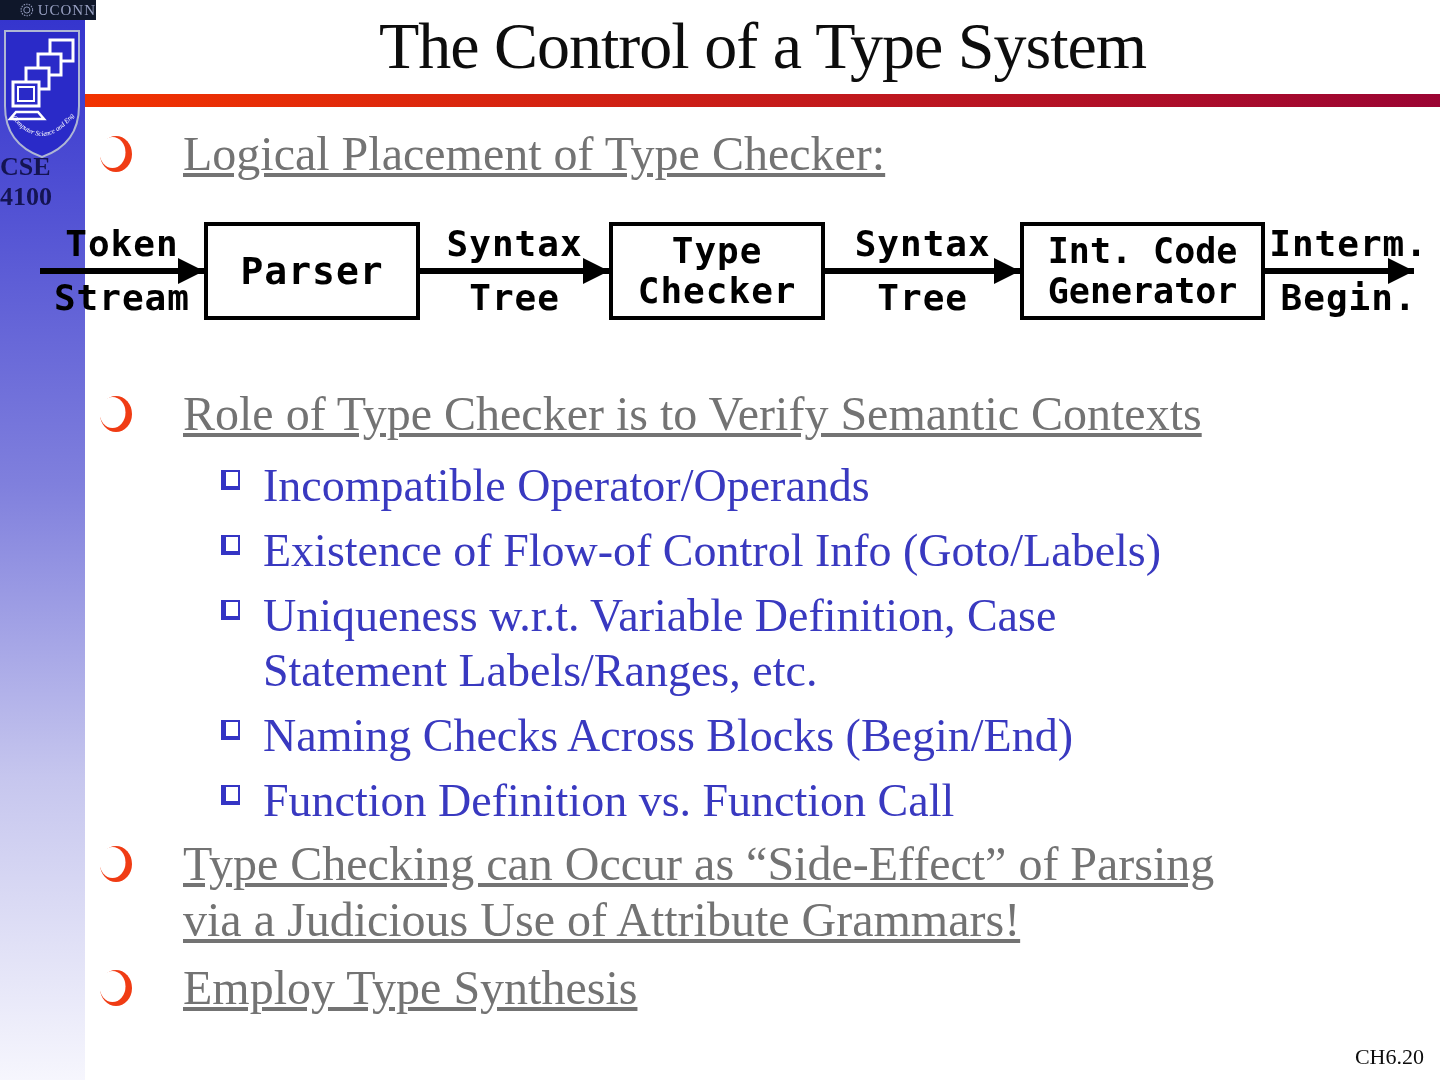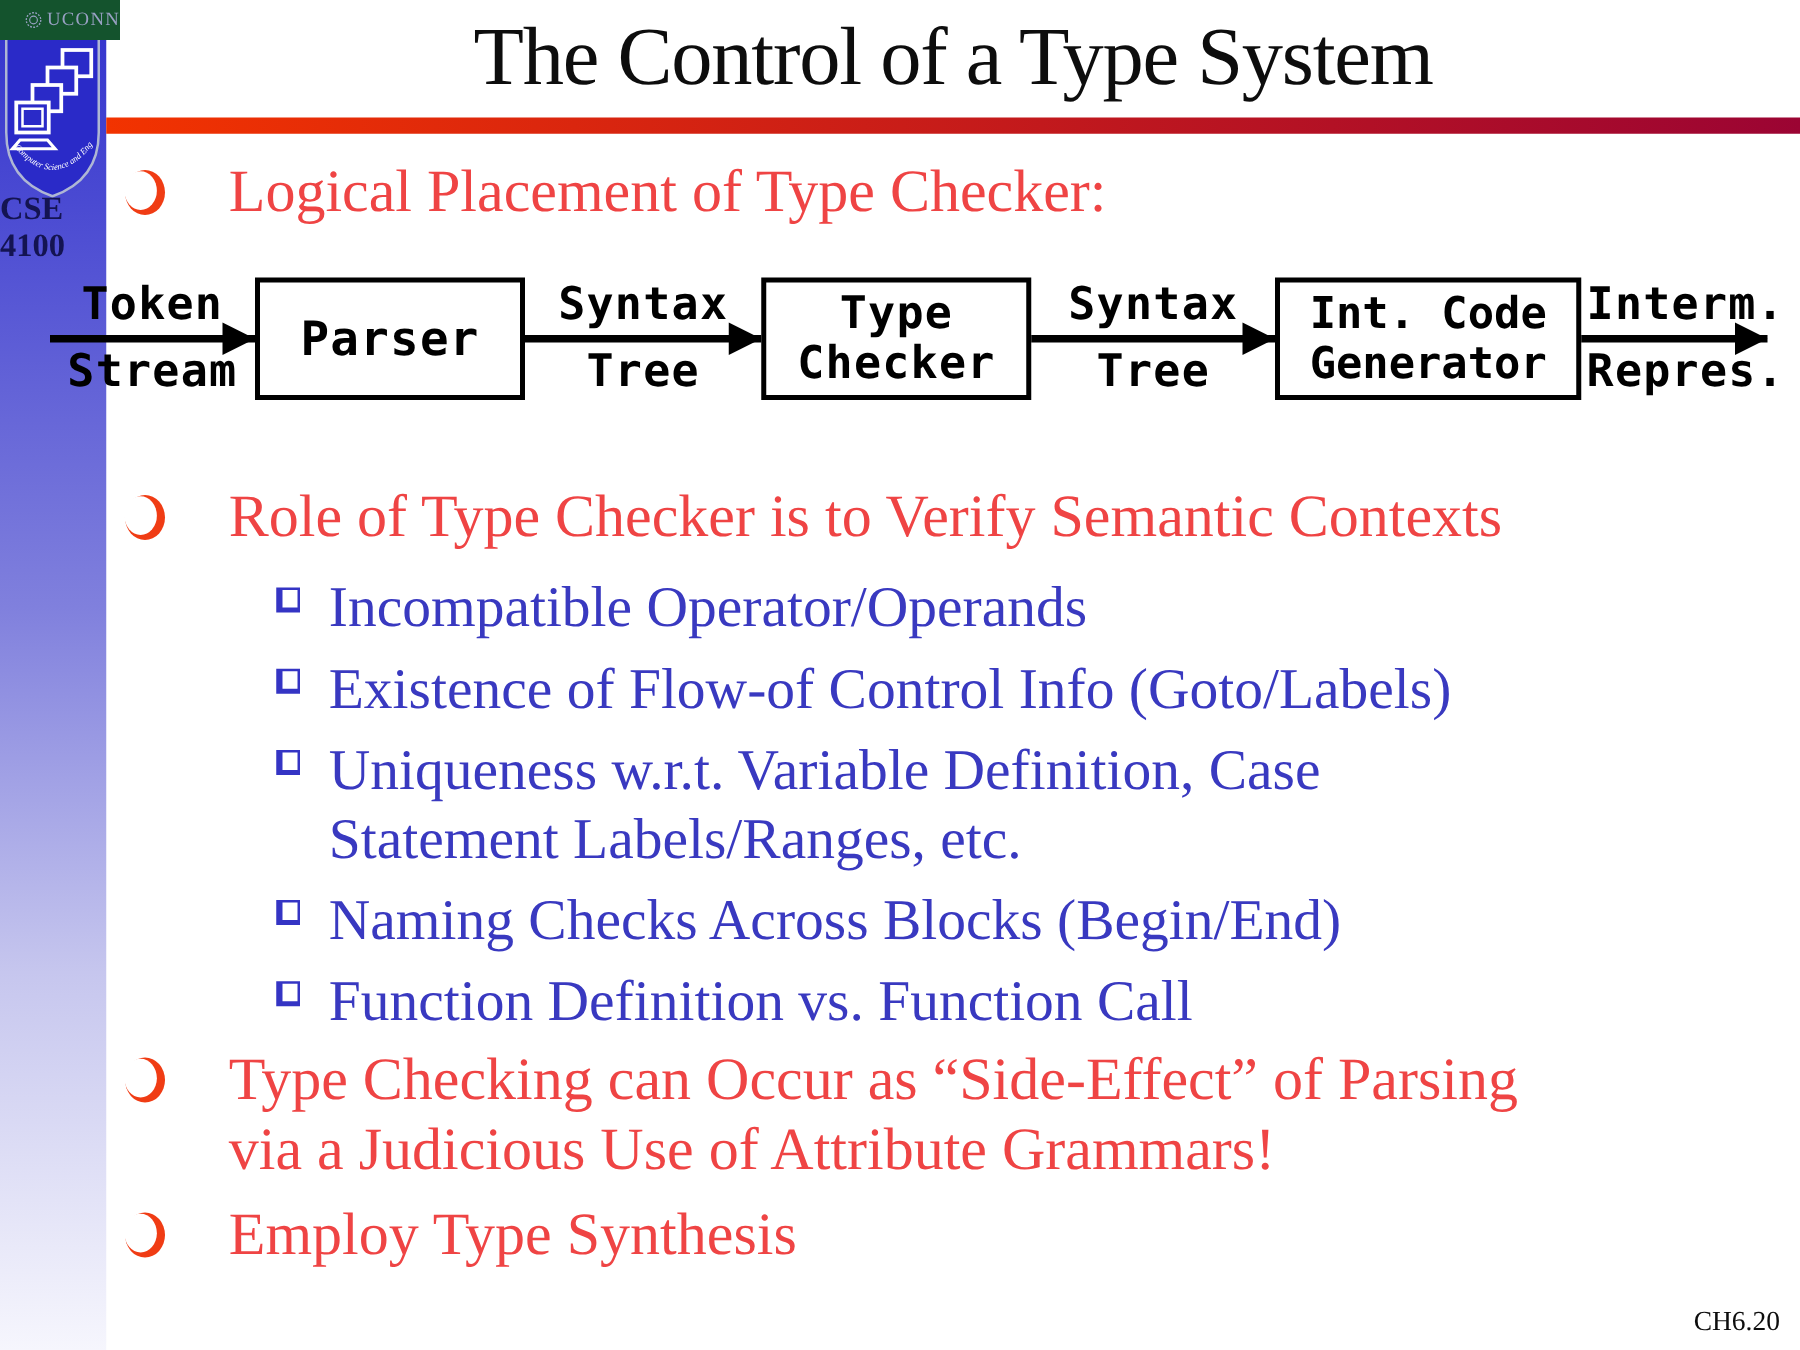--- a/index.html
+++ b/index.html
@@ -7,21 +7,21 @@
     position:relative; width:1440px; height:1080px; background:#ffffff;
     overflow:hidden; font-family:"Liberation Serif","DejaVu Serif",serif; color:#101010;
   }
 
   
   .sidebar {
     position:absolute; left:0; top:0; width:85px; height:1080px;
     background:linear-gradient(180deg,#3232cd 0%,#4a4ad2 15%,#8080dd 45%,#c6c6ee 72%,#f6f6fd 100%);
   }
   .uconn-bar {
-    position:absolute; left:0; top:0; width:96px; height:32px; background:#14532d;
+    position:absolute; left:0; top:0; width:96px; height:20px; background:#0f172a;
     display:flex; align-items:center; gap:4px; padding-left:20px; box-sizing:border-box;
   }
   .uconn-word { color:#98a0c2; font-size:15px; letter-spacing:1px; }
   .crest { position:absolute; left:2px; top:30px; }
   .cse {
     position:absolute; left:0; top:152px; width:85px; text-align:left;
     color:#141452; font-weight:bold; font-size:26px; line-height:30px;
   }
 
   
@@ -30,21 +30,21 @@
     font-size:66px; letter-spacing:-1px; color:#0d0d0d; white-space:nowrap;
   }
   .divider {
     position:absolute; left:85px; top:94px; width:1355px; height:13px;
     background:linear-gradient(90deg,#f23300 0%,#9b0433 100%);
   }
 
   
   .brow { position:absolute; display:flex; align-items:flex-start; }
   .brow .ring { flex:0 0 auto; margin-top:8px; }
-  .btext { margin-left:49px; font-size:48px; line-height:56px; color:#ef4444; }
+  .btext { margin-left:49px; font-size:48px; line-height:56px; color:#737373;text-decoration:underline; }
   .b1 { left:98px; top:126px; }
   .b2 { left:98px; top:386px; }
   .b3 { left:98px; top:836px; }
   .b4 { left:98px; top:960px; }
 
   
   .subs { position:absolute; left:220px; top:458px; margin:0; padding:0; list-style:none; }
   .subs li { display:flex; align-items:flex-start; margin-bottom:10px; }
   .subs .sq { flex:0 0 auto; margin-top:10px; }
   .stext { margin-left:21px; font-size:46px; line-height:55px; color:#3939c0; }
@@ -152,21 +152,21 @@
       <div class="aline"></div>
       <span>Tree</span>
     </div>
     <div class="dbox ic">
       <span>Int. Code</span>
       <span>Generator</span>
     </div>
     <div class="edge out">
       <span>Interm.</span>
       <div class="aline"></div>
-      <span>Repres.</span>
+      <span>Begin.</span>
     </div>
   </div>
 
   <div class="brow b2">
     <svg class="ring" width="36" height="40" viewBox="0 0 36 40">
       <ellipse cx="18" cy="20" rx="16" ry="18" fill="#f03c14"></ellipse>
       <ellipse cx="14.5" cy="18.5" rx="13" ry="15.5" fill="#ffffff"></ellipse>
     </svg>
     <div class="btext">Role of Type Checker is to Verify Semantic Contexts</div>
   </div>

